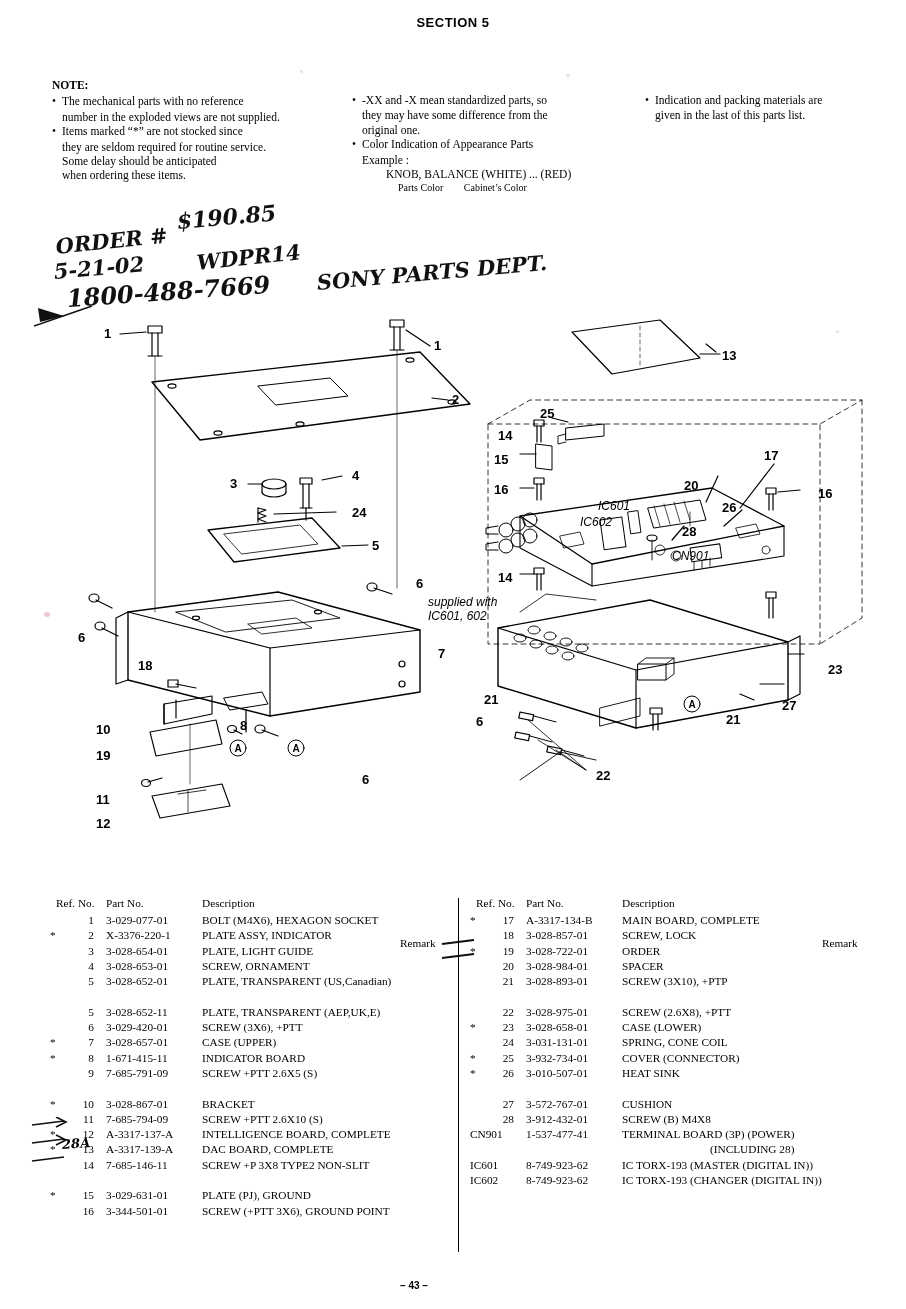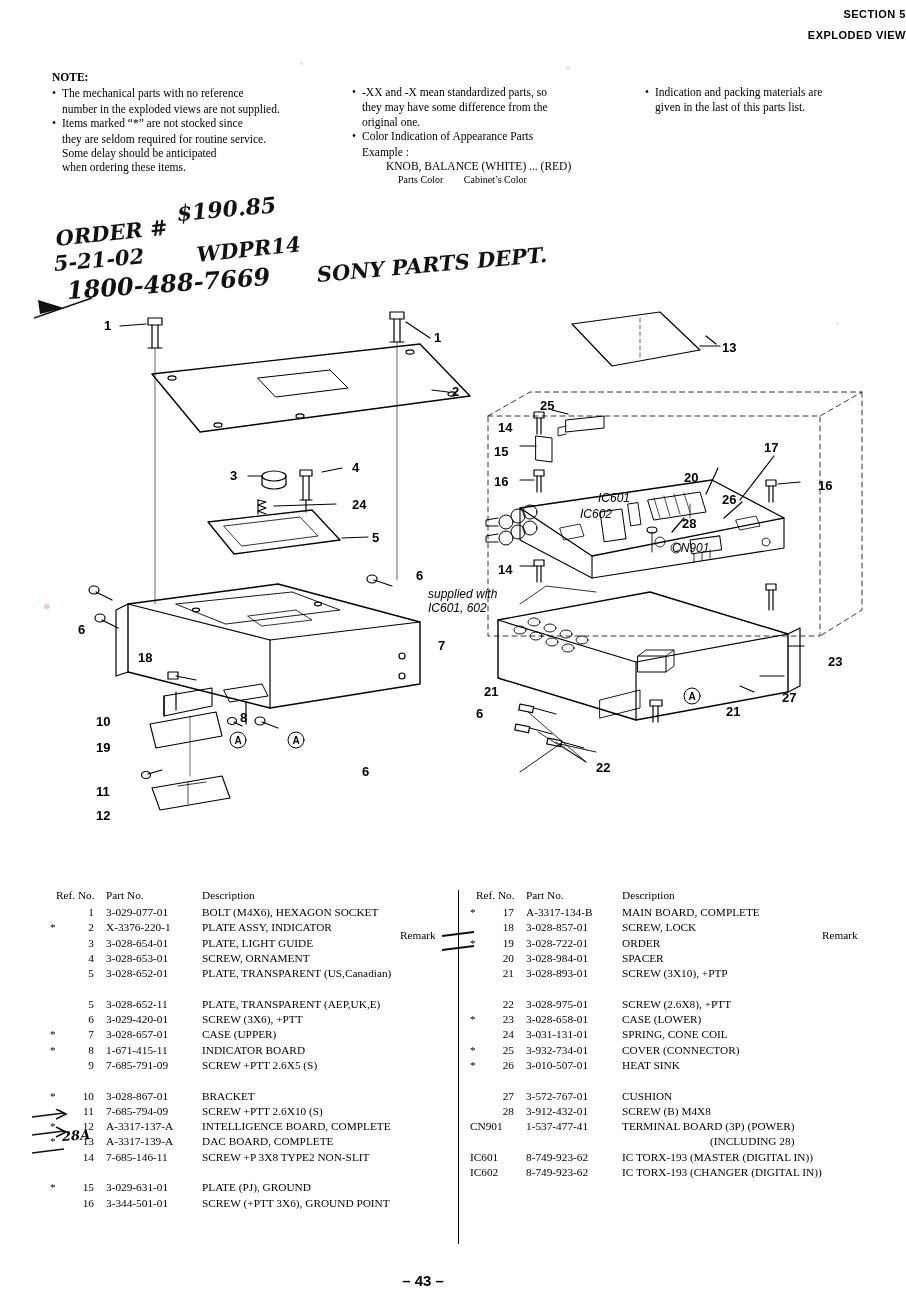--- a/index.html
+++ b/index.html
@@ -16,26 +16,26 @@
     overflow: hidden;
   }
   .page {
     position: relative;
     width: 906px;
     height: 1309px;
   }
 
   
   .sec-head {
-    text-align: right;
+    text-align: center;
     font-family: "Liberation Sans", sans-serif;
     font-weight: bold;
-    font-size: 11px;
+    font-size: 13px;
     line-height: 21px;
-    margin-top: 4px;
+    margin-top: 12px;
     letter-spacing: 0.5px;
   }
 
   
   .notes {
     position: absolute;
     top: 66px;
     left: 0;
     width: 840px;
     height: 130px;
@@ -158,42 +158,41 @@
   .c-ref  { left: 6px;  width: 38px; text-align: right; }
   .c-part { left: 56px; }
   .c-desc { left: 152px; }
   .c-rem  { left: 350px; margin-top: 40px; }
   .tbl-right .c-rem { left: 352px; }
   .spacer { height: 15.3px; }
   .cont   { left: 240px; }
 
   .pagenum {
     position: absolute;
-    left: 16px;
+    left: 7px;
     top: 1268px;
     width: 814px;
     text-align: center;
     font-family: "Liberation Sans", sans-serif;
-    font-size: 15px;
+    font-size: 10px;
     font-weight: bold;
   }
 
   
   .speck { position: absolute; background: #c9c9d6; opacity: .55; border-radius: 50%; }
 
   text { font-family: "Liberation Sans", sans-serif; }
 </style>
 </head>
 <body>
 
 <div class="page">
 
   <div class="sec-head">
     <div>SECTION 5</div>
-    <div>EXPLODED VIEW</div>
   </div>
 
   <div class="notes">
     <div class="col col1">
       <div class="note-title">NOTE:</div>
       <div class="bullet-item">
         <span class="dot">•</span>
         <span>The mechanical parts with no reference</span>
       </div>
       <div class="indent">number in the exploded views are not supplied.</div>

